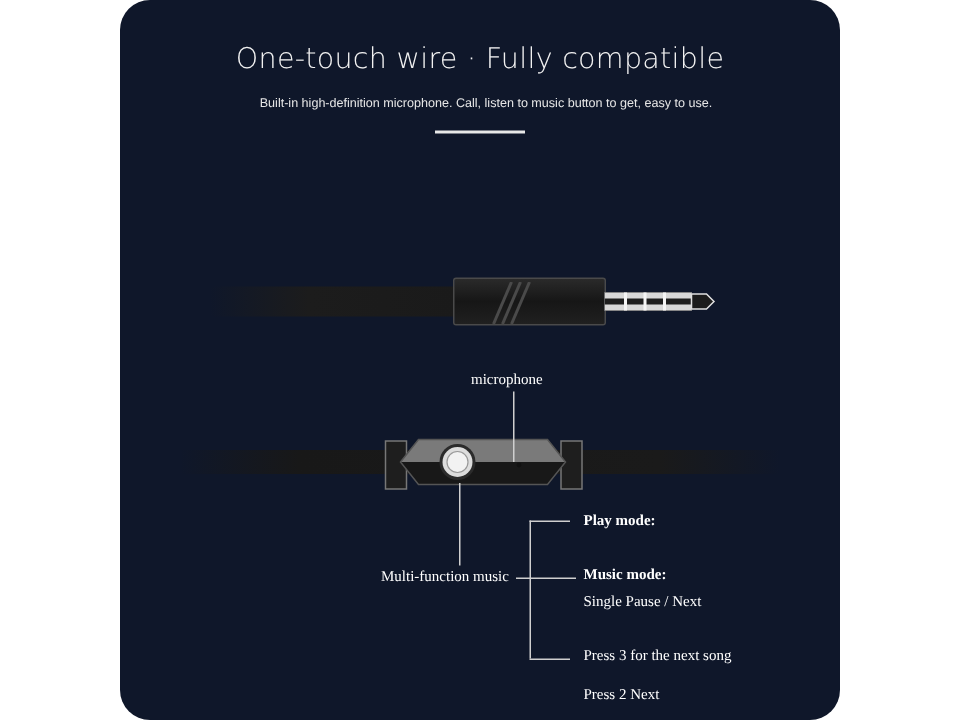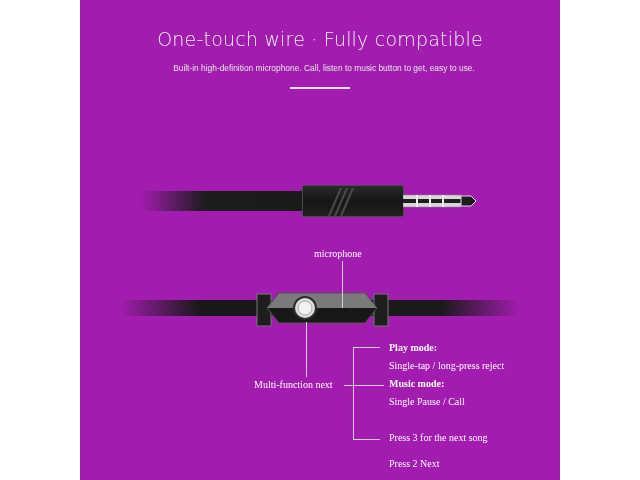--- a/index.html
+++ b/index.html
@@ -1,20 +1,21 @@
 <!DOCTYPE html>
 <html><head>
   <meta charset="utf-8">
   <style>
     * { margin: 0; padding: 0; box-sizing: border-box; }
     html, body { width: 640px; height: 480px; background: #ffffff; overflow: hidden; }
     body { position: relative; font-family: "Liberation Sans", sans-serif; }
     .panel {
       position: absolute; left: 80px; top: 0; width: 480px; height: 480px;
-      background: #a21caf;
+      background: #0f172a;
+      border-radius: 20px;
     }
     .title {
       position: absolute; left: 0; width: 480px; top: 28px;
       text-align: center; color: #f2f2f2; font-family: "DejaVu Sans", sans-serif;
       font-weight: 300; font-size: 19px; letter-spacing: 0.2px;
     }
     .subtitle {
       position: absolute; left: 0; width: 488px; top: 63px;
       text-align: center; color: #e6e6e6; font-size: 8.4px;
     }
@@ -84,26 +85,25 @@
     <circle cx="50" cy="18" r="12" fill="#2b2b2b"></circle>
     <circle cx="50" cy="18" r="10" fill="#dddddd"></circle>
     <circle cx="50" cy="18" r="7" fill="#f2f2f2" stroke="#999" stroke-width="0.8"></circle>
     <circle cx="91" cy="20" r="1.6" fill="#111"></circle>
   </svg>
 
   <div class="label" style="left:234px; top:248px; font-size:10px;">microphone</div>
   <div class="line" style="left:262px; top:261px; width:1px; height:47px;"></div>
 
   <div class="line" style="left:226px; top:322px; width:1px; height:55px;"></div>
-  <div class="label" style="left:174px; top:379px;">Multi-function next</div>
+  <div class="label" style="left:174px; top:379px;">Multi-function music</div>
   <div class="line" style="left:264px; top:385px; width:40px; height:1px;"></div>
 
   <div class="line" style="left:273px; top:347px; width:1px; height:92px;"></div>
   <div class="line" style="left:273px; top:347px; width:27px; height:1px;"></div>
   <div class="line" style="left:273px; top:439px; width:27px; height:1px;"></div>
 
   <div class="label bold" style="left:309px; top:342px;">Play mode:</div>
-  <div class="label" style="left:309px; top:360px;">Single-tap / long-press reject</div>
   <div class="label bold" style="left:309px; top:378px;">Music mode:</div>
-  <div class="label" style="left:309px; top:396px;">Single Pause / Call</div>
+  <div class="label" style="left:309px; top:396px;">Single Pause / Next</div>
   <div class="label" style="left:309px; top:414px;margin-top:44px;">Press 2 Next</div>
   <div class="label" style="left:309px; top:432px;text-align:right;">Press 3 for the next song</div>
 </div>
 
 </body></html>

